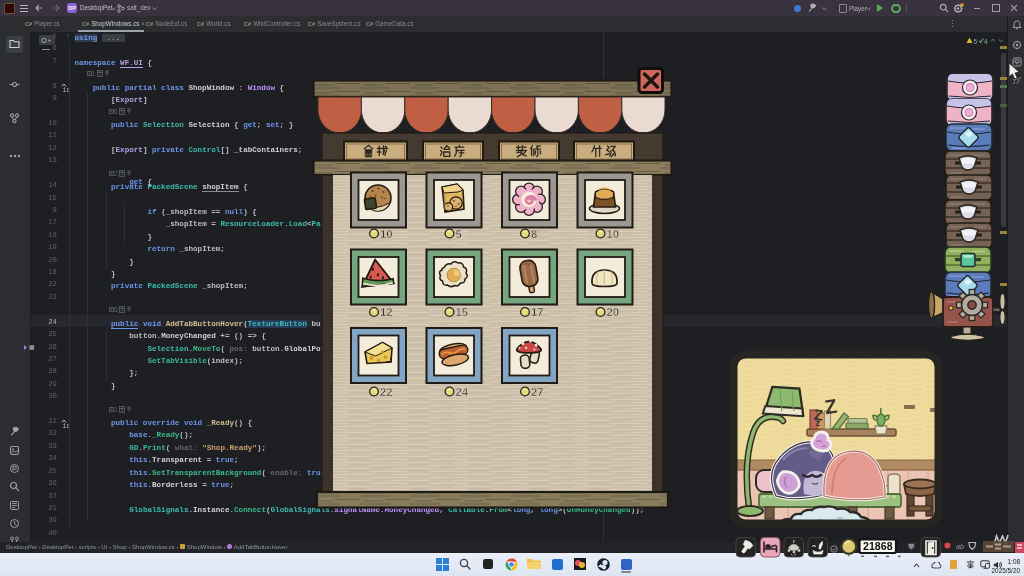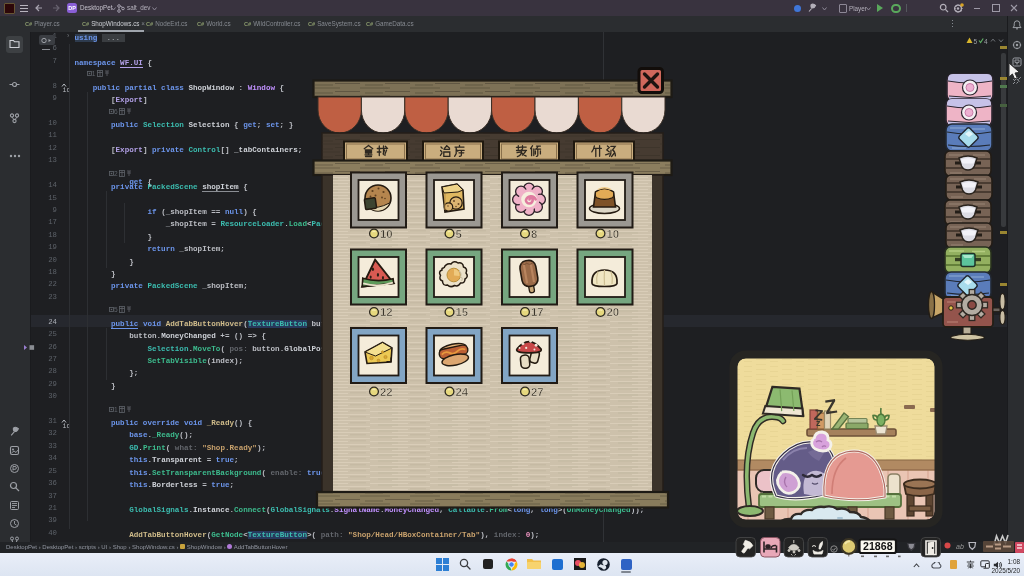--- a/index.html
+++ b/index.html
@@ -276,21 +276,20 @@
       <div class="cl" style="left:98.22px;top:422.3px"><span class="k">this</span>.<span class="f">Transparent</span> = <span class="k">true</span>;</div>
       <div class="ln" style="top:434.7px;left:0">25</div>
       <div class="cl" style="left:98.22px;top:434.7px"><span class="k">this</span>.<span class="e">SetTransparentBackground</span>( <span class="h">enable:</span> <span class="k">true</span>);</div>
       <div class="ln" style="top:447.1px;left:0">36</div>
       <div class="cl" style="left:98.22px;top:447.1px"><span class="k">this</span>.<span class="f">Borderless</span> = <span class="k">true</span>;</div>
       <div class="ln" style="top:459.5px;left:0">37</div>
       <div class="ln" style="top:472.0px;left:0">21</div>
       <div class="cl" style="left:98.22px;top:472.0px"><span class="t">GlobalSignals</span>.<span class="f">Instance</span>.<span class="e">Connect</span>(<span class="t">GlobalSignals</span>.<span class="c">SignalName</span>.<span class="c">MoneyChanged</span>, <span class="t">Callable</span>.<span class="e">From</span>&lt;<span class="k">long</span>, <span class="k">long</span>&gt;(<span class="e">OnMoneyChanged</span>));</div>
       <div class="ln" style="top:484.4px;left:0">39</div>
       <div class="ln" style="top:496.8px;left:0">40</div>
-      <div class="cl" style="left:98.22px;top:496.8px"><span class="m">AddTabButtonHover</span>(<span class="e">GetNode</span>&lt;<span style="background:#28385c"><span class="t">TextureButton</span></span>&gt;( <span class="h">path:</span> <span class="s">"Shop/Head/HBoxContainer/Tab"</span>), <span class="h">index:</span> <span class="n">0</span>);</div>
       <div class="abs" style="left:572px;top:0;width:1px;height:513px;background:#303236"></div>
       <div class="abs" style="left:36px;top:0px;color:#6f7378;font-size:7px">›</div>
       <div class="ig" style="left:37.5px;top:12px;height:484.8px"></div>
       <div class="ig" style="left:56px;top:59.68px;height:429.12px"></div>
       <div class="ig" style="left:74.5px;top:159.04px;height:76.94px"></div>
       <div class="ig" style="left:74.5px;top:295.66px;height:52.099999999999966px"></div>
       <div class="ig" style="left:93px;top:171.46px;height:39.67999999999998px"></div>
       <div class="abs" style="left:8px;top:3px;width:16px;height:10px;background:#3a3d42;border-radius:2px"></div>
       <svg class="abs" style="left:10px;top:5px" width="12" height="7" viewBox="0 0 12 7">
         <circle cx="3" cy="3.5" r="2.2" fill="none" stroke="#9da0a6"></circle>

